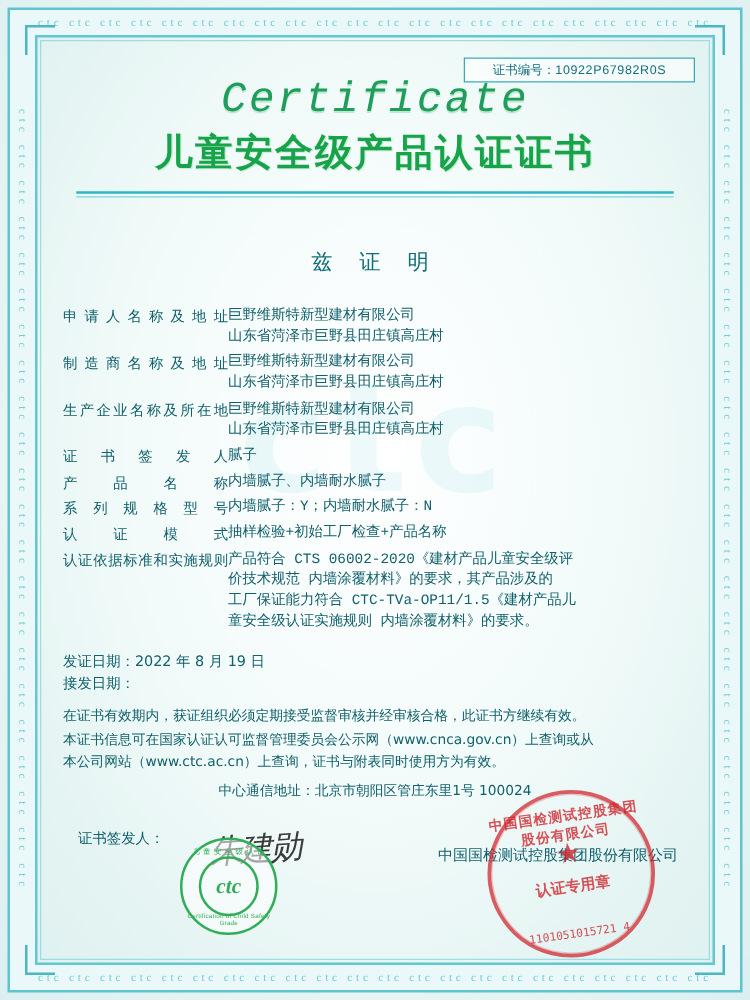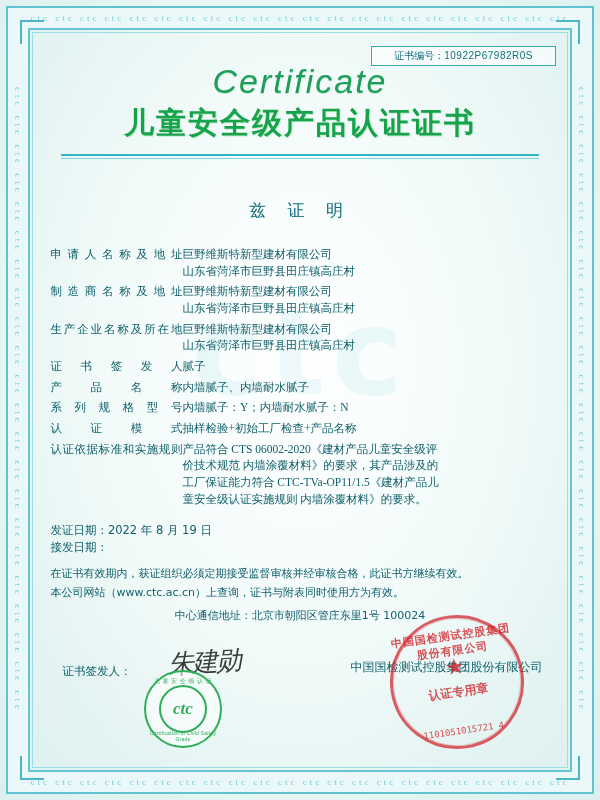--- a/index.html
+++ b/index.html
@@ -61,21 +61,21 @@
     border:1px solid #3aa9b6;
     padding:2px 22px;
     font-size:10px;color:#14707c;
     font-family:"Liberation Sans",sans-serif;
     background:rgba(255,255,255,.6);
   }
   .certno .val{letter-spacing:.5px;}
 
   .script-title{
     text-align:center;margin-top:22px;
-    font-family:Liberation Sans, sans-serif;
+    font-family:Liberation Mono, monospace;
     font-style:italic;
     font-size:34px;
     color:#1f9d5a;
     letter-spacing:2px;
     text-shadow:0 1px 0 #bfe8cf;
   }
   .main-title{
     text-align:center;
     margin-top:2px;
     font-size:30px;
@@ -96,42 +96,42 @@
     font-family:"DejaVu Sans",sans-serif;
   }
 
   table.fields{
     margin:22px auto 0;width:96%;border-collapse:collapse;
     font-size:11.5px;color:#11606b;
   }
   table.fields td{vertical-align:top;padding:2px 0;line-height:1.45;}
   td.label{width:132px;text-align:justify;text-align-last:justify;
     padding-right:8px;white-space:nowrap;font-family:"DejaVu Sans",sans-serif;}
-  td.value{font-family:Liberation Serif, serif;}
+  td.value{font-family:Liberation Mono, monospace;}
   .val-line{display:block;}
   .basis{line-height:1.5;}
 
   .dates{
     margin:14px auto 0;width:96%;font-size:11.5px;color:#11606b;
     display:flex;gap:28px;font-family:"DejaVu Sans",sans-serif;
   }
   .dates .d2{margin-left:48px;}
   .recv{margin:2px auto 0;width:96%;font-size:11.5px;color:#11606b;font-family:"DejaVu Sans",sans-serif;}
 
   .para{
     margin:10px auto 0;width:96%;font-size:11px;color:#11606b;line-height:1.65;
     text-align:justify;font-family:"DejaVu Sans",sans-serif;
   }
   .addr{margin:6px auto 0;width:96%;text-align:center;font-size:11px;color:#11606b;font-family:"DejaVu Sans",sans-serif;}
 
   .signrow{
     margin:20px auto 0;width:96%;position:relative;height:70px;
     font-size:11.5px;color:#11606b;font-family:"DejaVu Sans",sans-serif;
   }
-  .signer-label{position:absolute;left:12px;top:21px;}
+  .signer-label{position:absolute;left:12px;top:3px;}
   .signature{
     position:absolute;left:118px;top:2px;
     font-family:"Liberation Serif",serif;
     font-style:italic;font-size:26px;color:#1a1a1a;
     transform:rotate(-4deg);
     letter-spacing:-2px;
     opacity:.85;
   }
   .company{position:absolute;left:300px;top:16px;font-size:12px;color:#11606b;}
 
@@ -281,20 +281,21 @@
 
     <div class="dates">
       <div>
         <span>发证日期：</span><span>2022 年 8 月 19 日</span>
       </div>
     </div>
     <div class="recv">接发日期：</div>
 
     <div class="para">
       <span class="val-line">在证书有效期内，获证组织必须定期接受监督审核并经审核合格，此证书方继续有效。</span>
+      <span class="val-line">本证书信息可在国家认证认可监督管理委员会公示网（www.cnca.gov.cn）上查询或从</span>
       <span class="val-line">本公司网站（www.ctc.ac.cn）上查询，证书与附表同时使用方为有效。</span>
     </div>
 
     <div class="addr">中心通信地址：北京市朝阳区管庄东里1号  100024</div>
 
     <div class="signrow">
       <span class="signer-label">证书签发人：</span>
       <span class="signature">朱建勋</span>
       <span class="company">中国国检测试控股集团股份有限公司</span>
 

